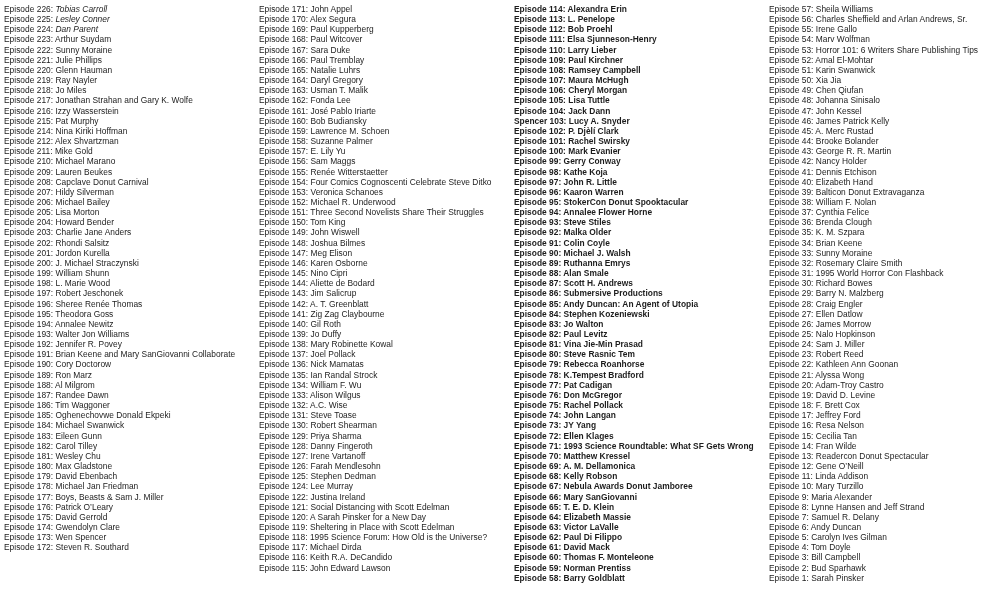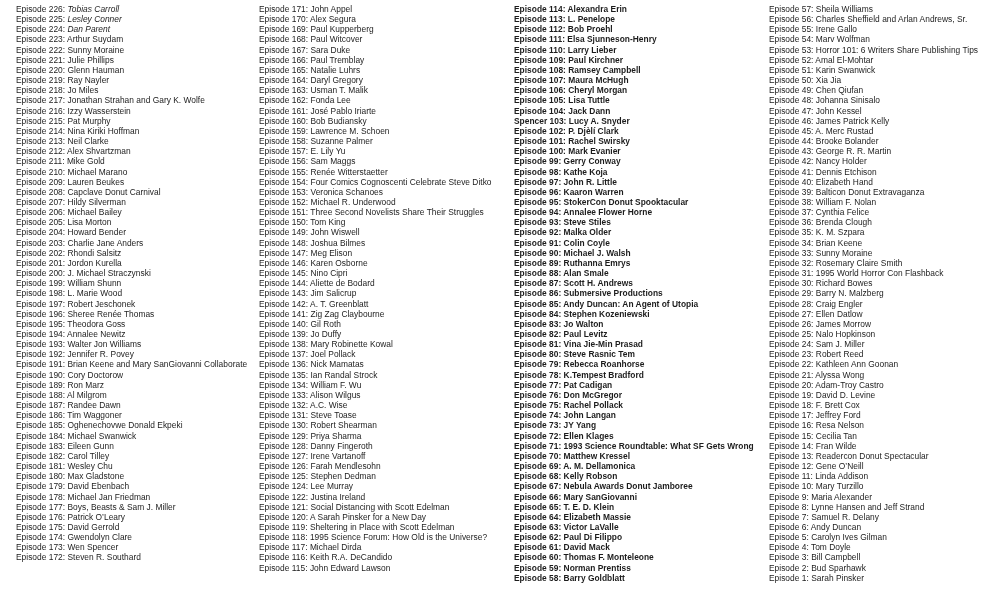--- a/index.html
+++ b/index.html
@@ -19,21 +19,21 @@
   #episode-columns {
     display: flex;
     flex-direction: row;
     align-items: flex-start;
     padding-top: 4px;
   }
   .episode-column {
     flex: 0 0 auto;
     box-sizing: border-box;
   }
-  .col-1 { width: 255px; padding-left: 16px; }
+  .col-1 { width: 255px; padding-left: 4px; }
   .col-2 { width: 255px; padding-left: 4px; }
   .col-3 { width: 255px; padding-left: 4px; font-weight: bold; }
   .col-4 { width: 235px; padding-left: 4px; }
 
   .episode-item {
     font-size: 8.4px;
     line-height: 10.15px;
     white-space: nowrap;
     letter-spacing: 0.02px;
     color: #1c1c1c;
@@ -56,21 +56,20 @@
       <div class="episode-item"><span class="ep-label">Episode 223:</span> <span class="ep-title">Arthur Suydam</span></div>
       <div class="episode-item"><span class="ep-label">Episode 222:</span> <span class="ep-title">Sunny Moraine</span></div>
       <div class="episode-item"><span class="ep-label">Episode 221:</span> <span class="ep-title">Julie Phillips</span></div>
       <div class="episode-item"><span class="ep-label">Episode 220:</span> <span class="ep-title">Glenn Hauman</span></div>
       <div class="episode-item"><span class="ep-label">Episode 219:</span> <span class="ep-title">Ray Nayler</span></div>
       <div class="episode-item"><span class="ep-label">Episode 218:</span> <span class="ep-title">Jo Miles</span></div>
       <div class="episode-item"><span class="ep-label">Episode 217:</span> <span class="ep-title">Jonathan Strahan and Gary K. Wolfe</span></div>
       <div class="episode-item"><span class="ep-label">Episode 216:</span> <span class="ep-title">Izzy Wasserstein</span></div>
       <div class="episode-item"><span class="ep-label">Episode 215:</span> <span class="ep-title">Pat Murphy</span></div>
       <div class="episode-item"><span class="ep-label">Episode 214:</span> <span class="ep-title">Nina Kiriki Hoffman</span></div>
-      <div class="episode-item"><span class="ep-label">Episode 213:</span> <span class="ep-title">Neil Clarke</span></div>
       <div class="episode-item"><span class="ep-label">Episode 212:</span> <span class="ep-title">Alex Shvartzman</span></div>
       <div class="episode-item"><span class="ep-label">Episode 211:</span> <span class="ep-title">Mike Gold</span></div>
       <div class="episode-item"><span class="ep-label">Episode 210:</span> <span class="ep-title">Michael Marano</span></div>
       <div class="episode-item"><span class="ep-label">Episode 209:</span> <span class="ep-title">Lauren Beukes</span></div>
       <div class="episode-item"><span class="ep-label">Episode 208:</span> <span class="ep-title">Capclave Donut Carnival</span></div>
       <div class="episode-item"><span class="ep-label">Episode 207:</span> <span class="ep-title">Hildy Silverman</span></div>
       <div class="episode-item"><span class="ep-label">Episode 206:</span> <span class="ep-title">Michael Bailey</span></div>
       <div class="episode-item"><span class="ep-label">Episode 205:</span> <span class="ep-title">Lisa Morton</span></div>
       <div class="episode-item"><span class="ep-label">Episode 204:</span> <span class="ep-title">Howard Bender</span></div>
       <div class="episode-item"><span class="ep-label">Episode 203:</span> <span class="ep-title">Charlie Jane Anders</span></div>

